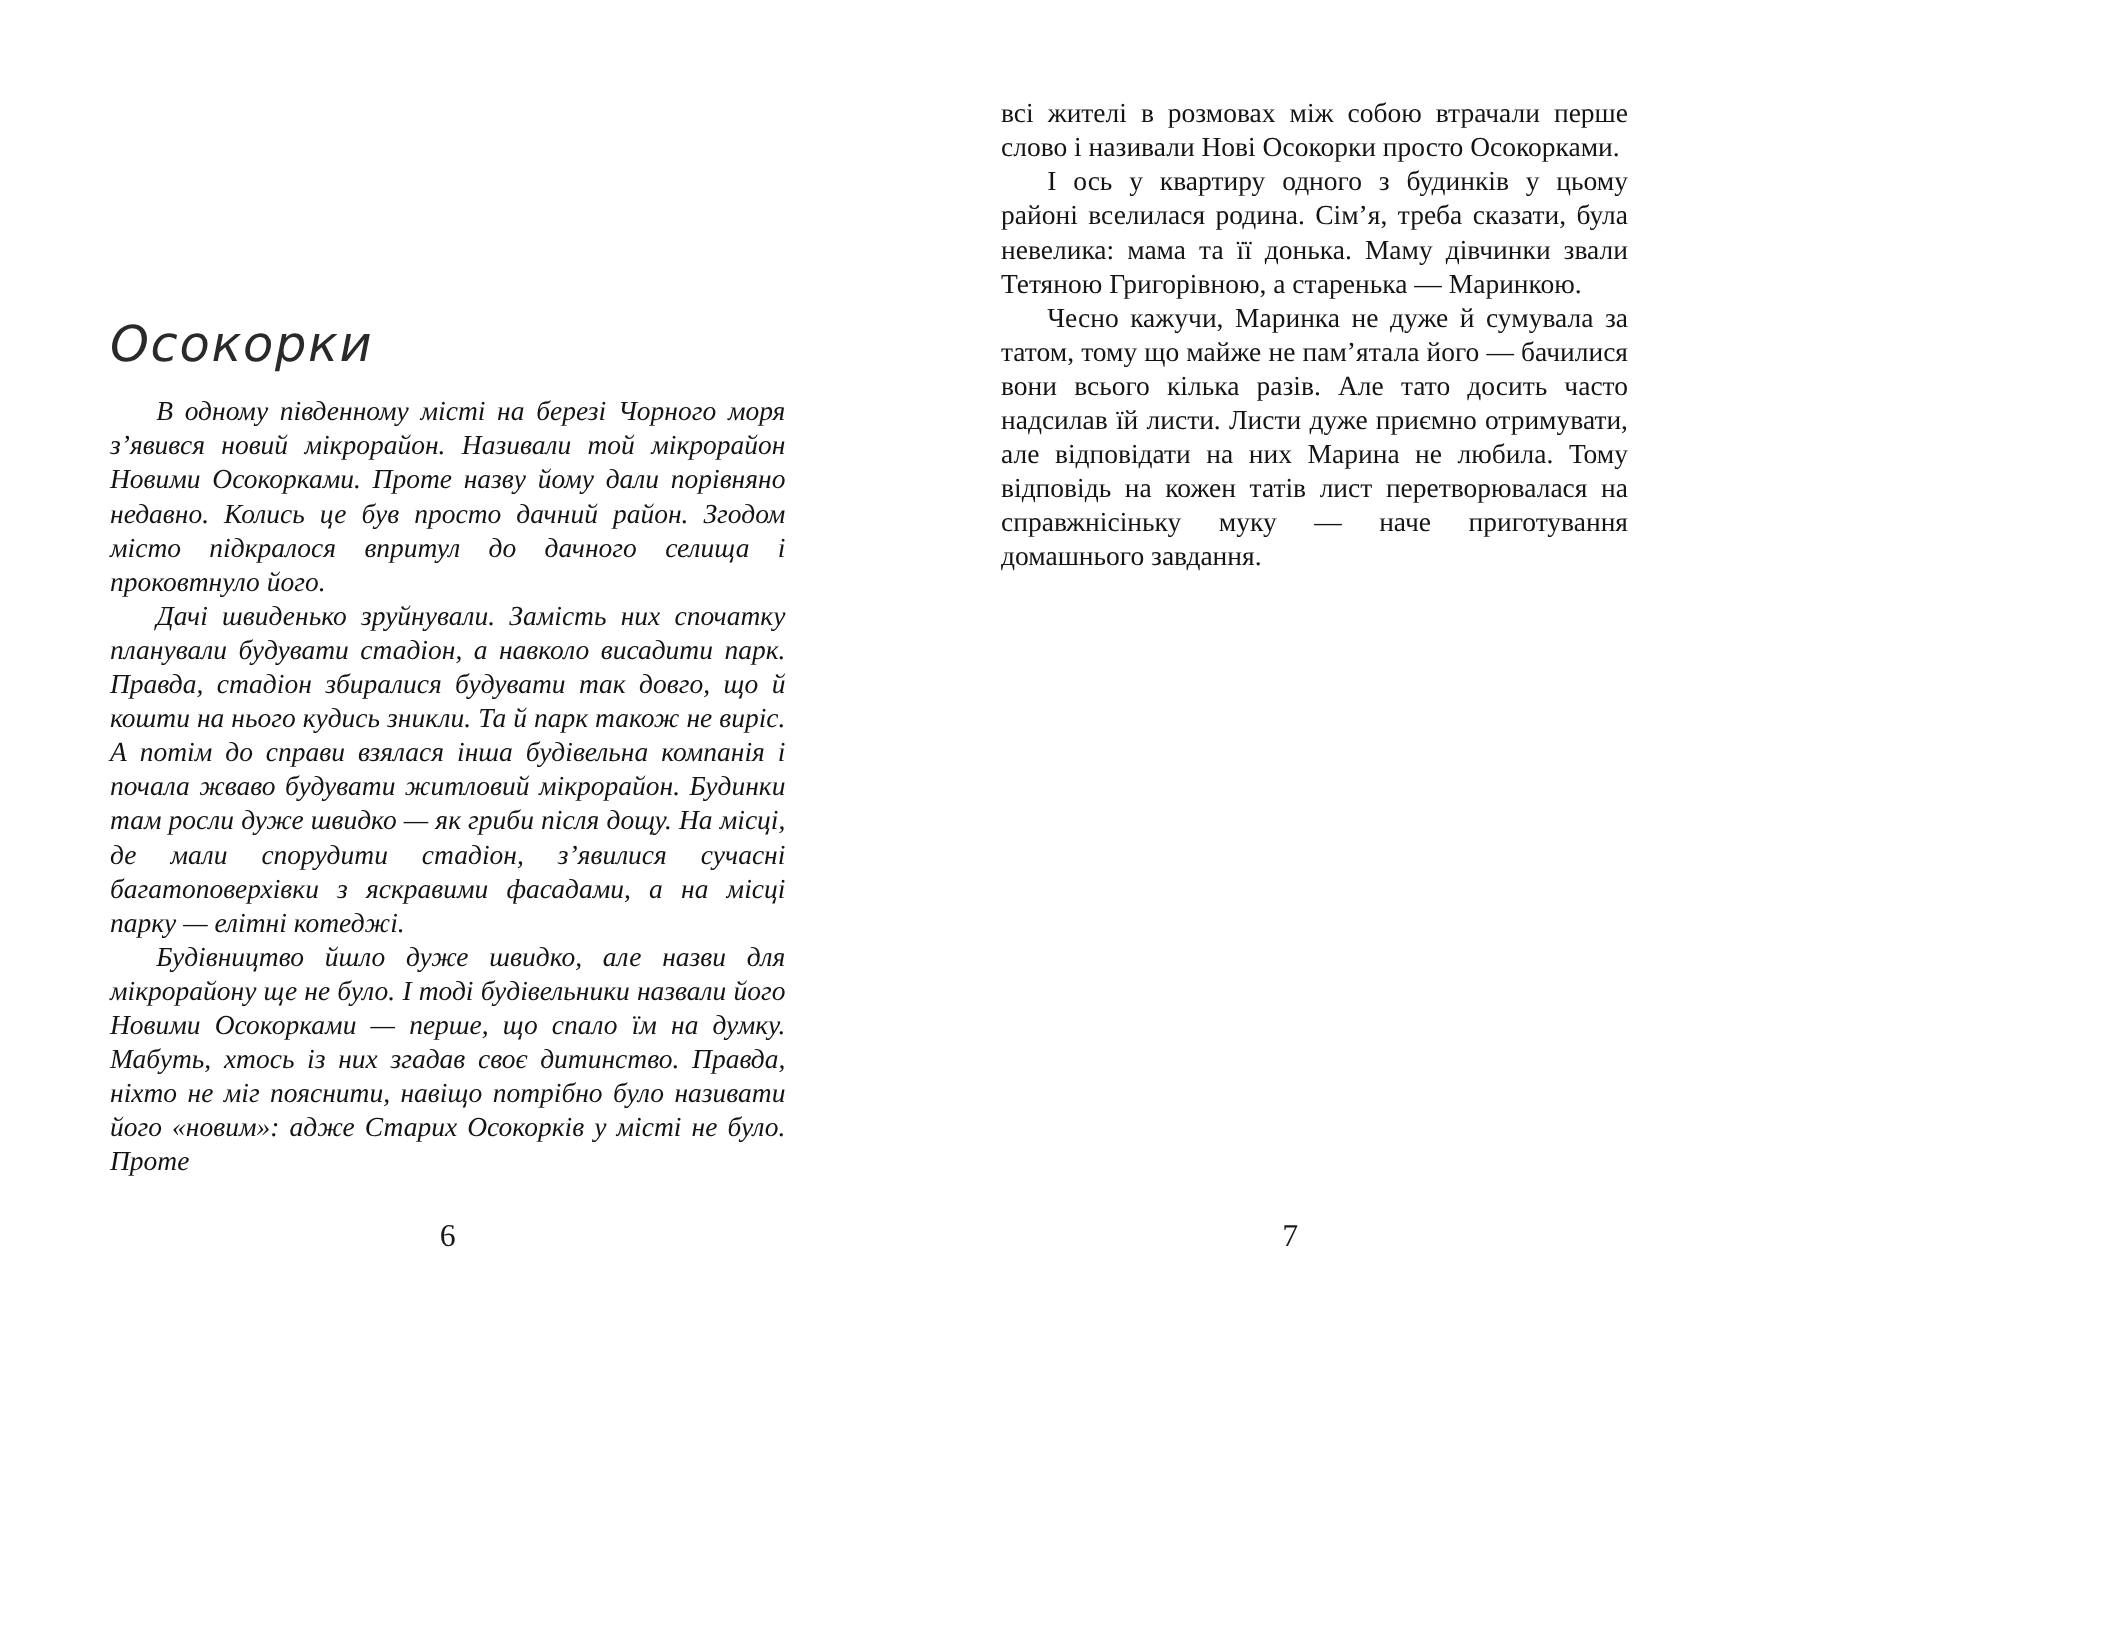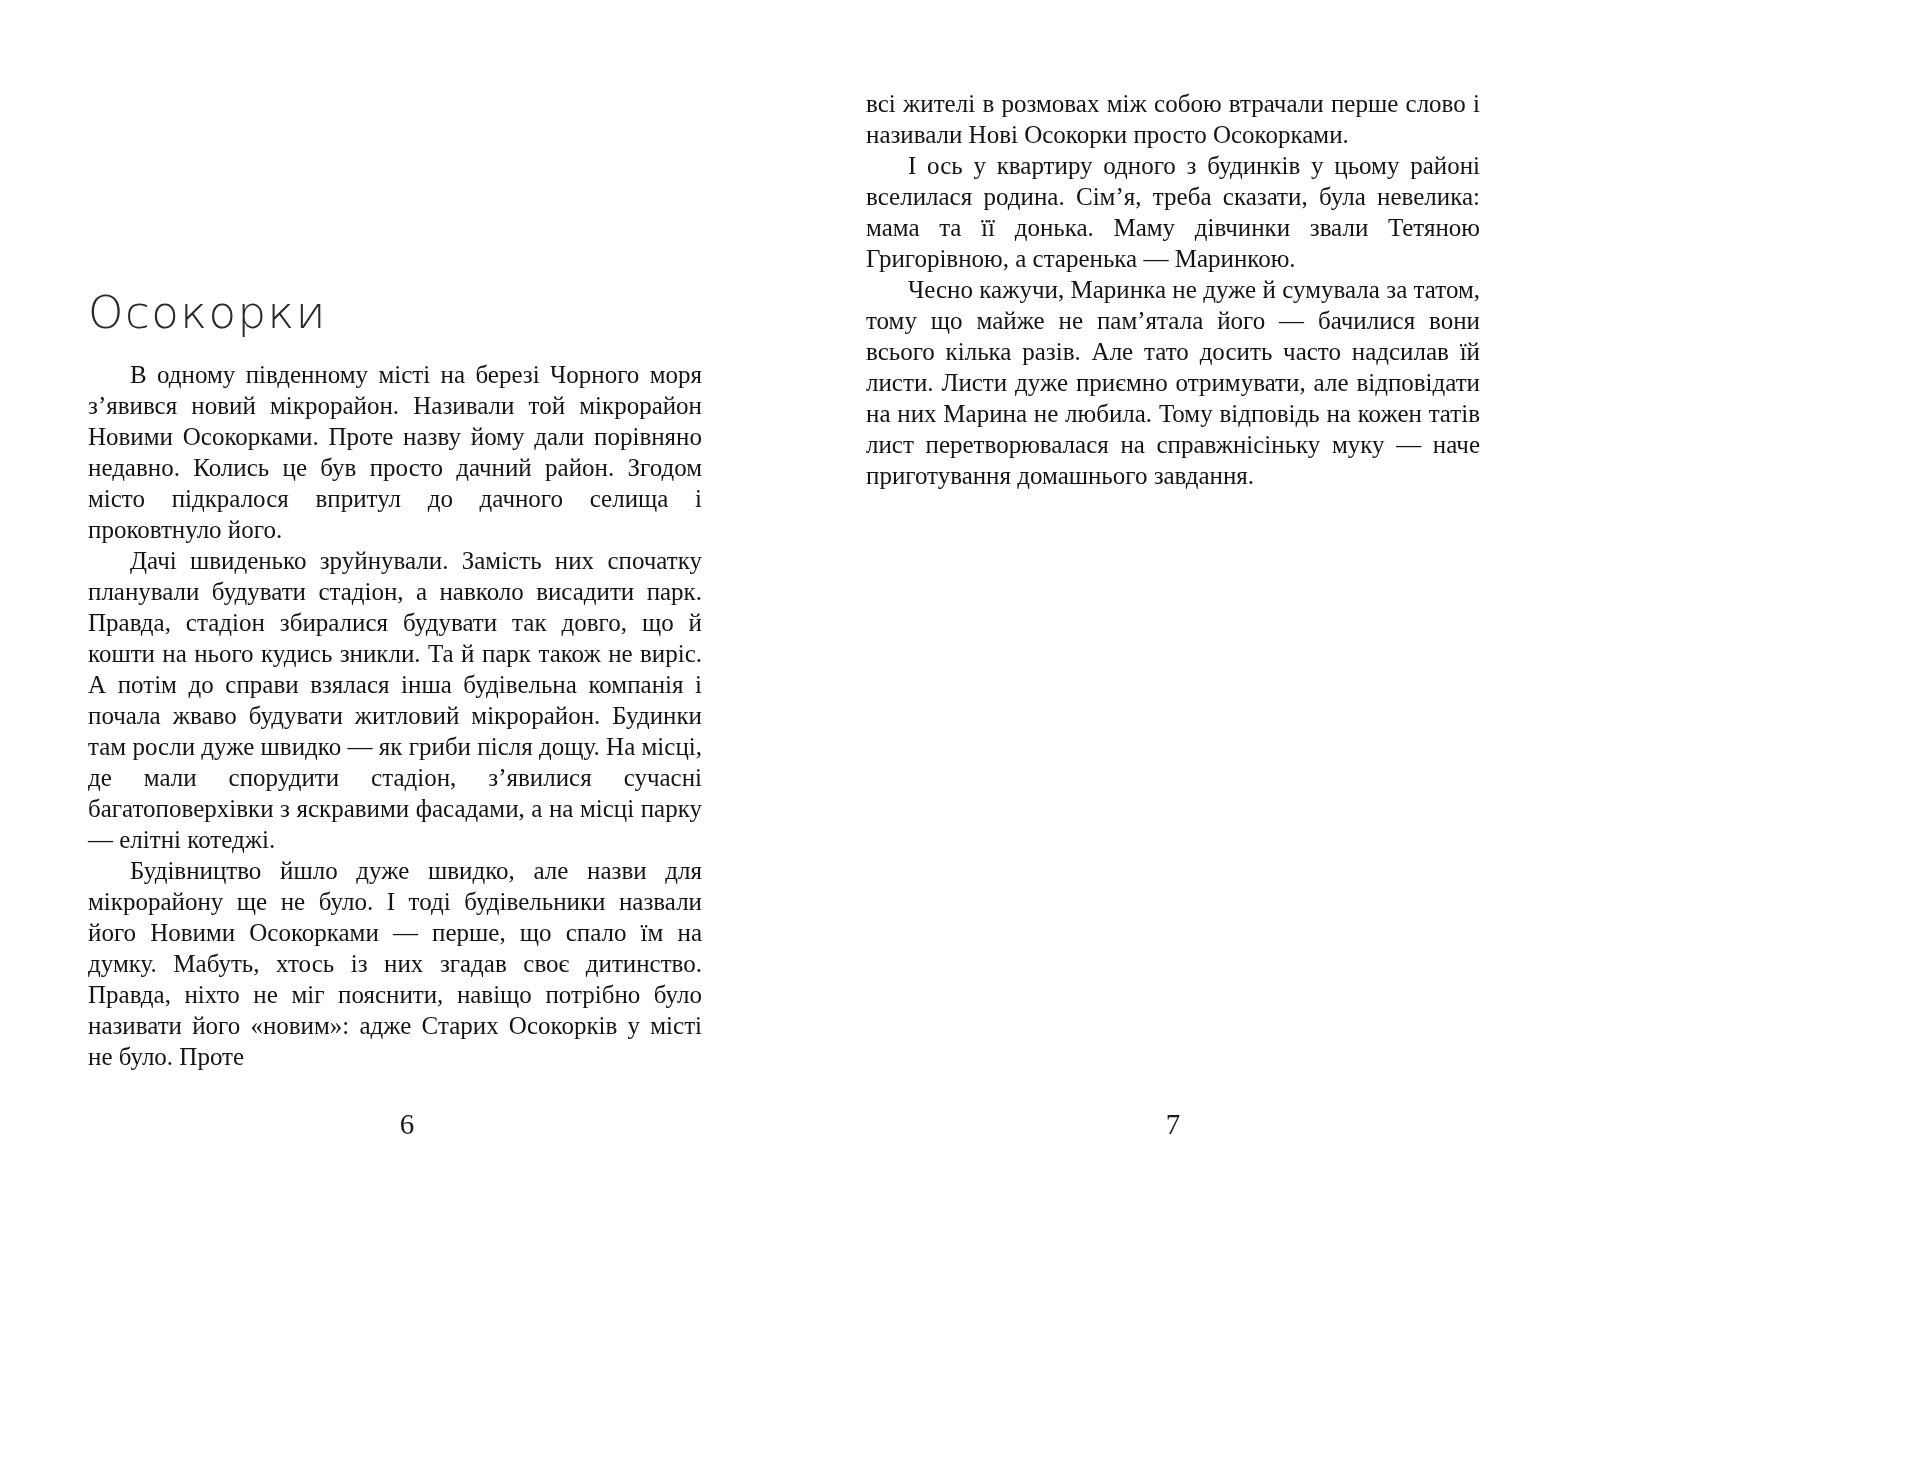--- a/index.html
+++ b/index.html
@@ -14,38 +14,38 @@
     background: #ffffff;
     overflow: hidden;
     font-family: "Liberation Serif", serif;
     color: #141414;
   }
   .page {
     position: absolute;
     top: 0;
     width: 614px;
   }
-  .page-left  { left: 88px; }
+  .page-left  { left: 100px; font-style: italic; }
   .page-right { left: 866px; }
 
   .chapter-title {
     margin: 0;
     margin-top: 286px;
     font-family: "DejaVu Sans", sans-serif;
     font-weight: 200;
     font-size: 45px;
     letter-spacing: 1.5px;
     color: #2a2a2a;
   }
 
   .body-text {
     text-align: justify;
   }
   .page-left .body-text  { margin-top: 20px; }
-  .page-right .body-text { margin-top: 88px; }
+  .page-right .body-text { margin-top: 88px; margin-left: 44px; }
 
   .body-text p.para {
     margin: 0;
     font-size: 25px;
     line-height: 31px;
     text-indent: 42px;
   }
   
   .page-right .body-text p.para:first-child {
     text-indent: 0;

